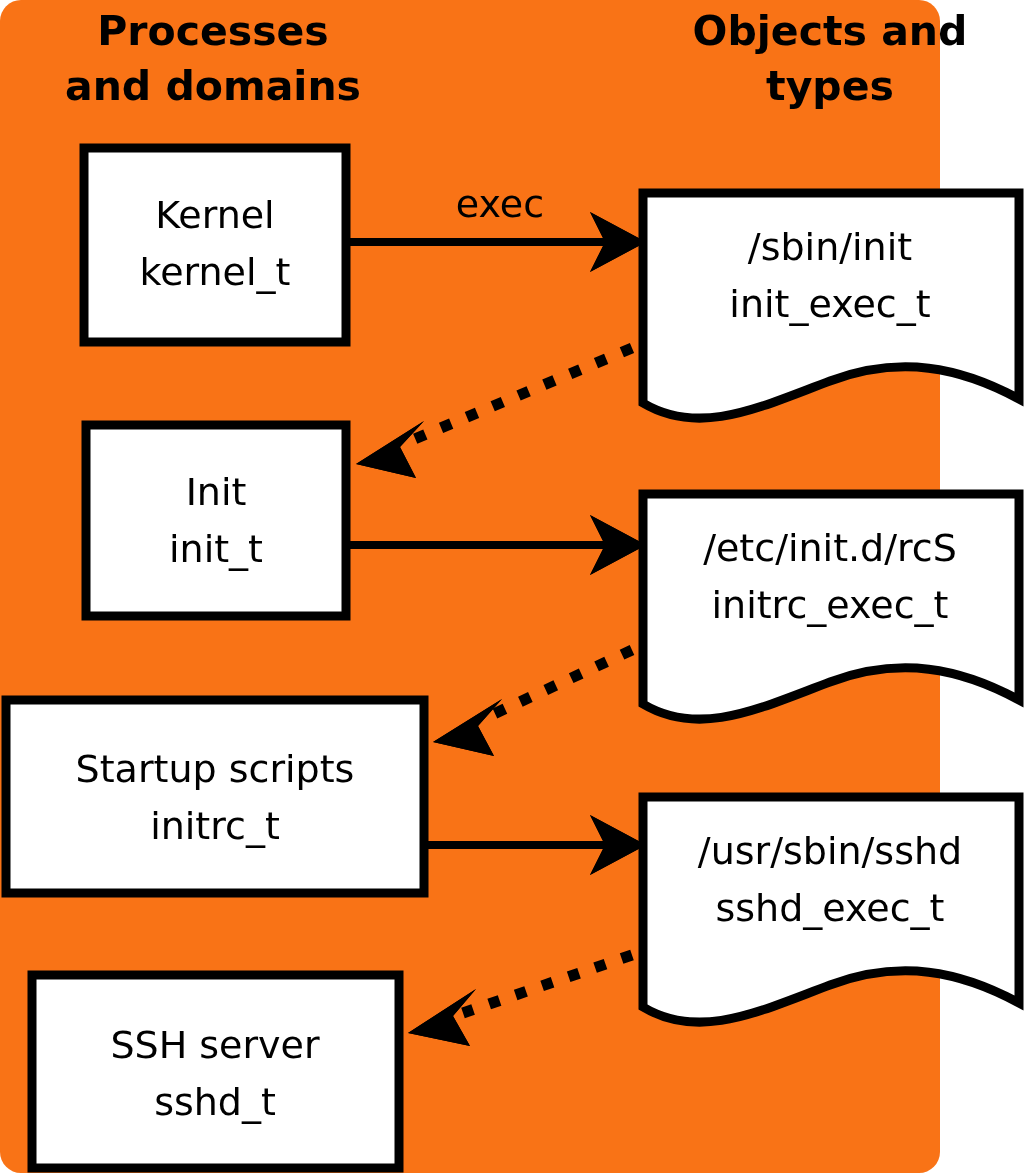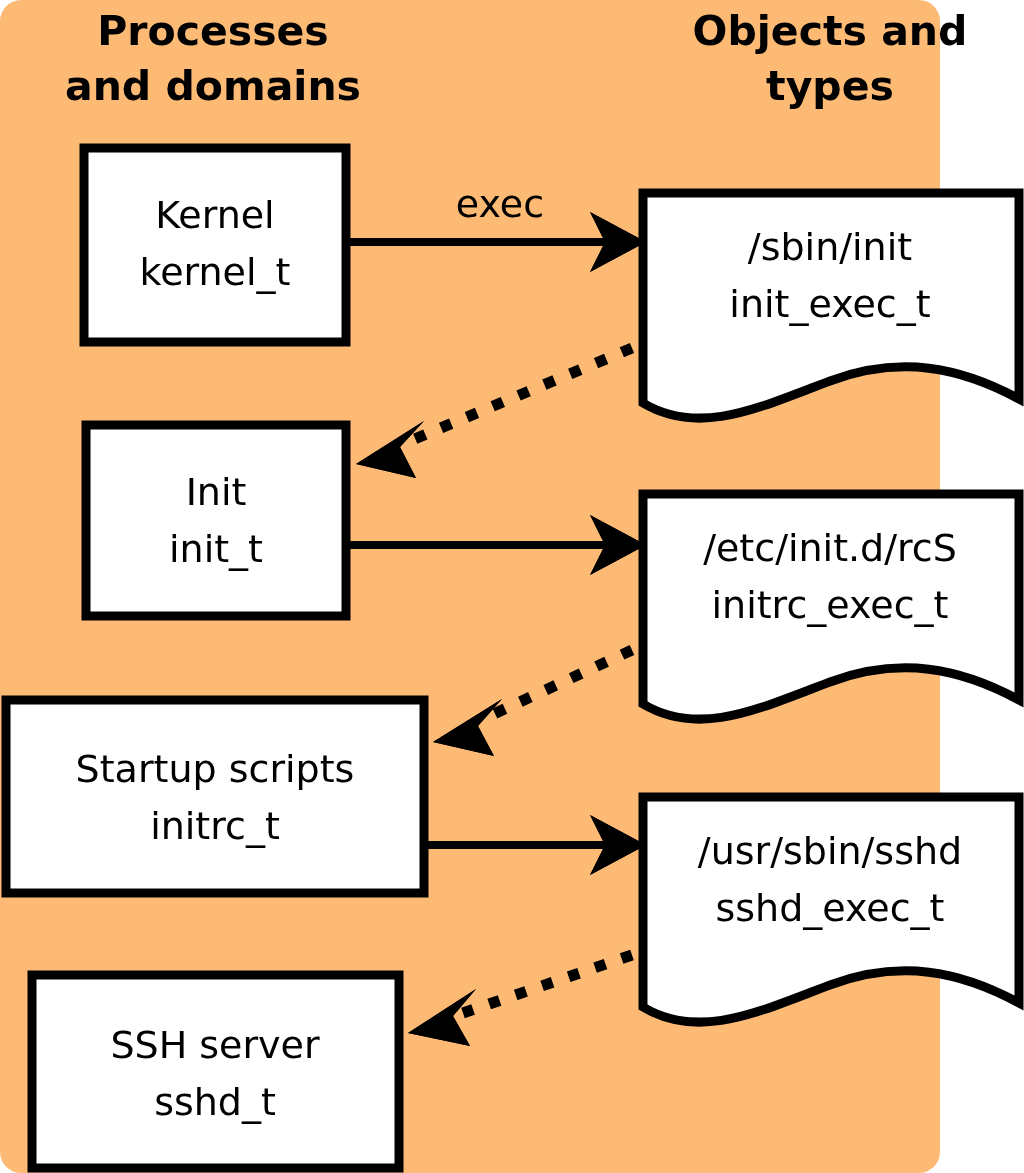--- a/index.html
+++ b/index.html
@@ -10,21 +10,21 @@
   body {
     width: 1024px;
     height: 1173px;
     font-family: "DejaVu Sans", sans-serif;
     overflow: hidden;
   }
   #canvas {
     position: relative;
     width: 940px;
     height: 1173px;
-    background: #fdba74;
+    background: #f97316;
     border-radius: 21px;
   }
   svg#diagram {
     position: absolute;
     top: 0;
     left: 0;
     width: 1024px;
     height: 1173px;
     display: block;
   }

